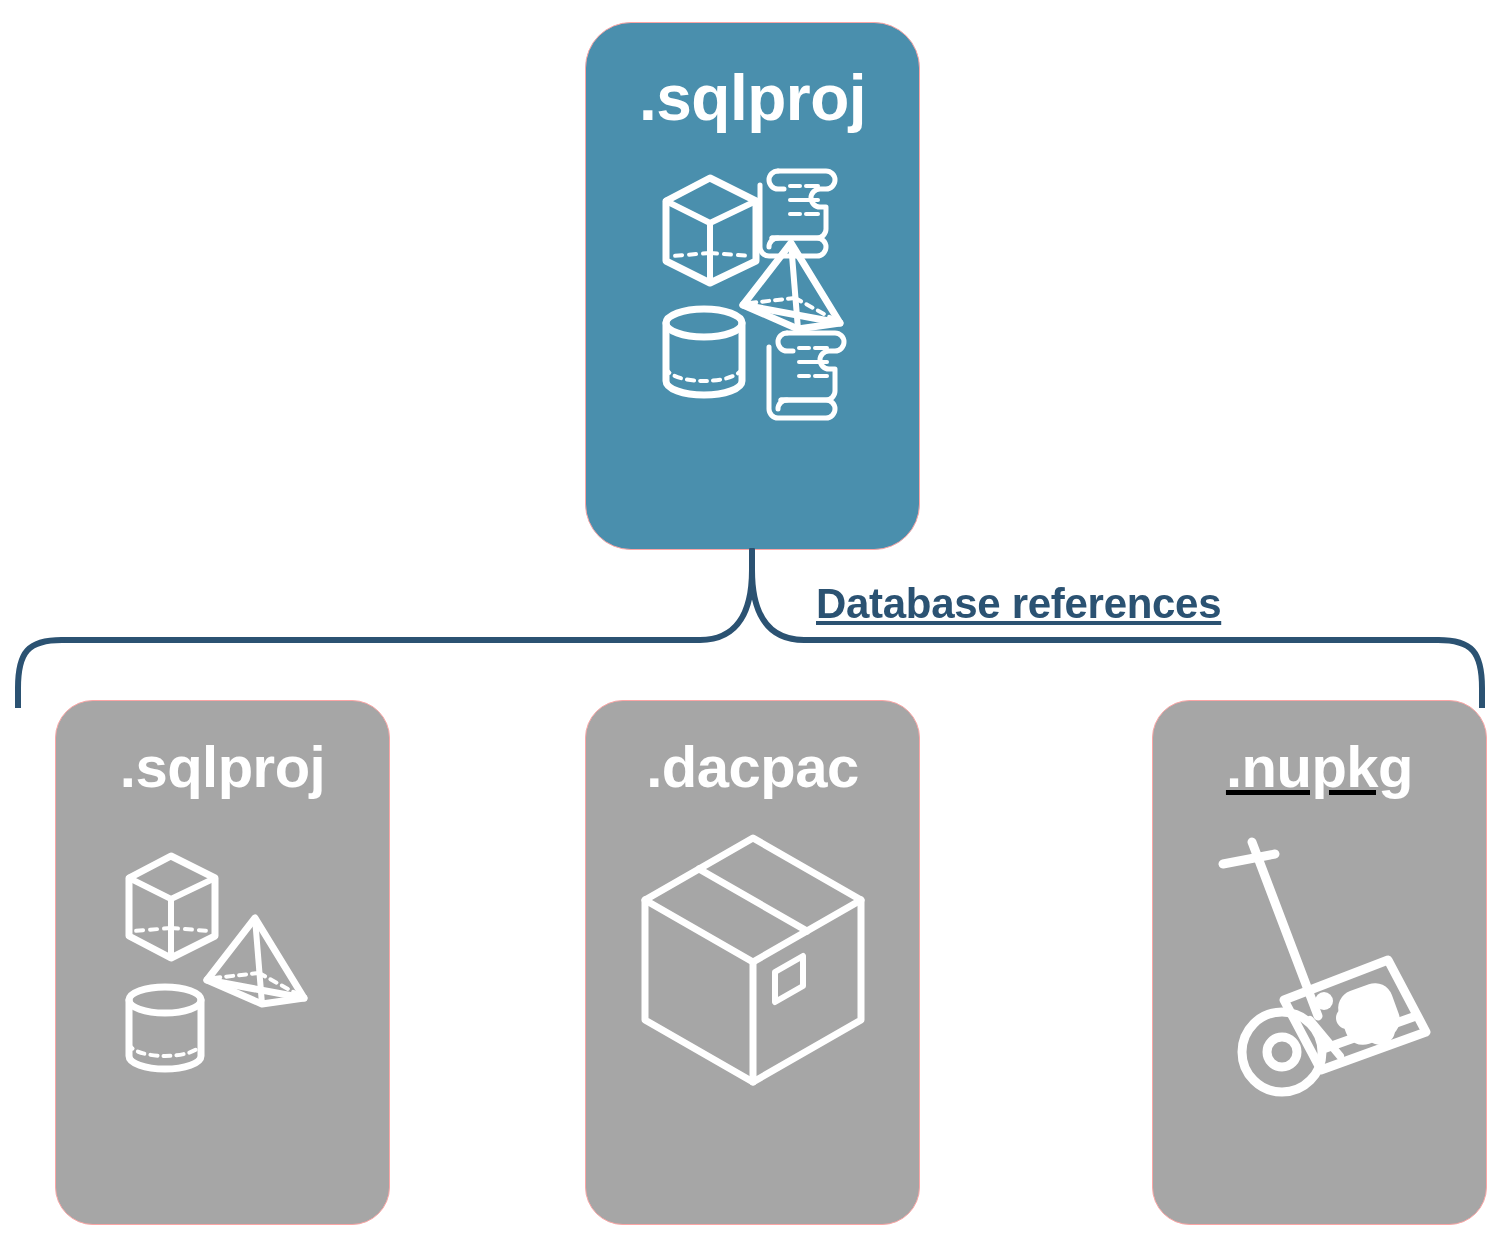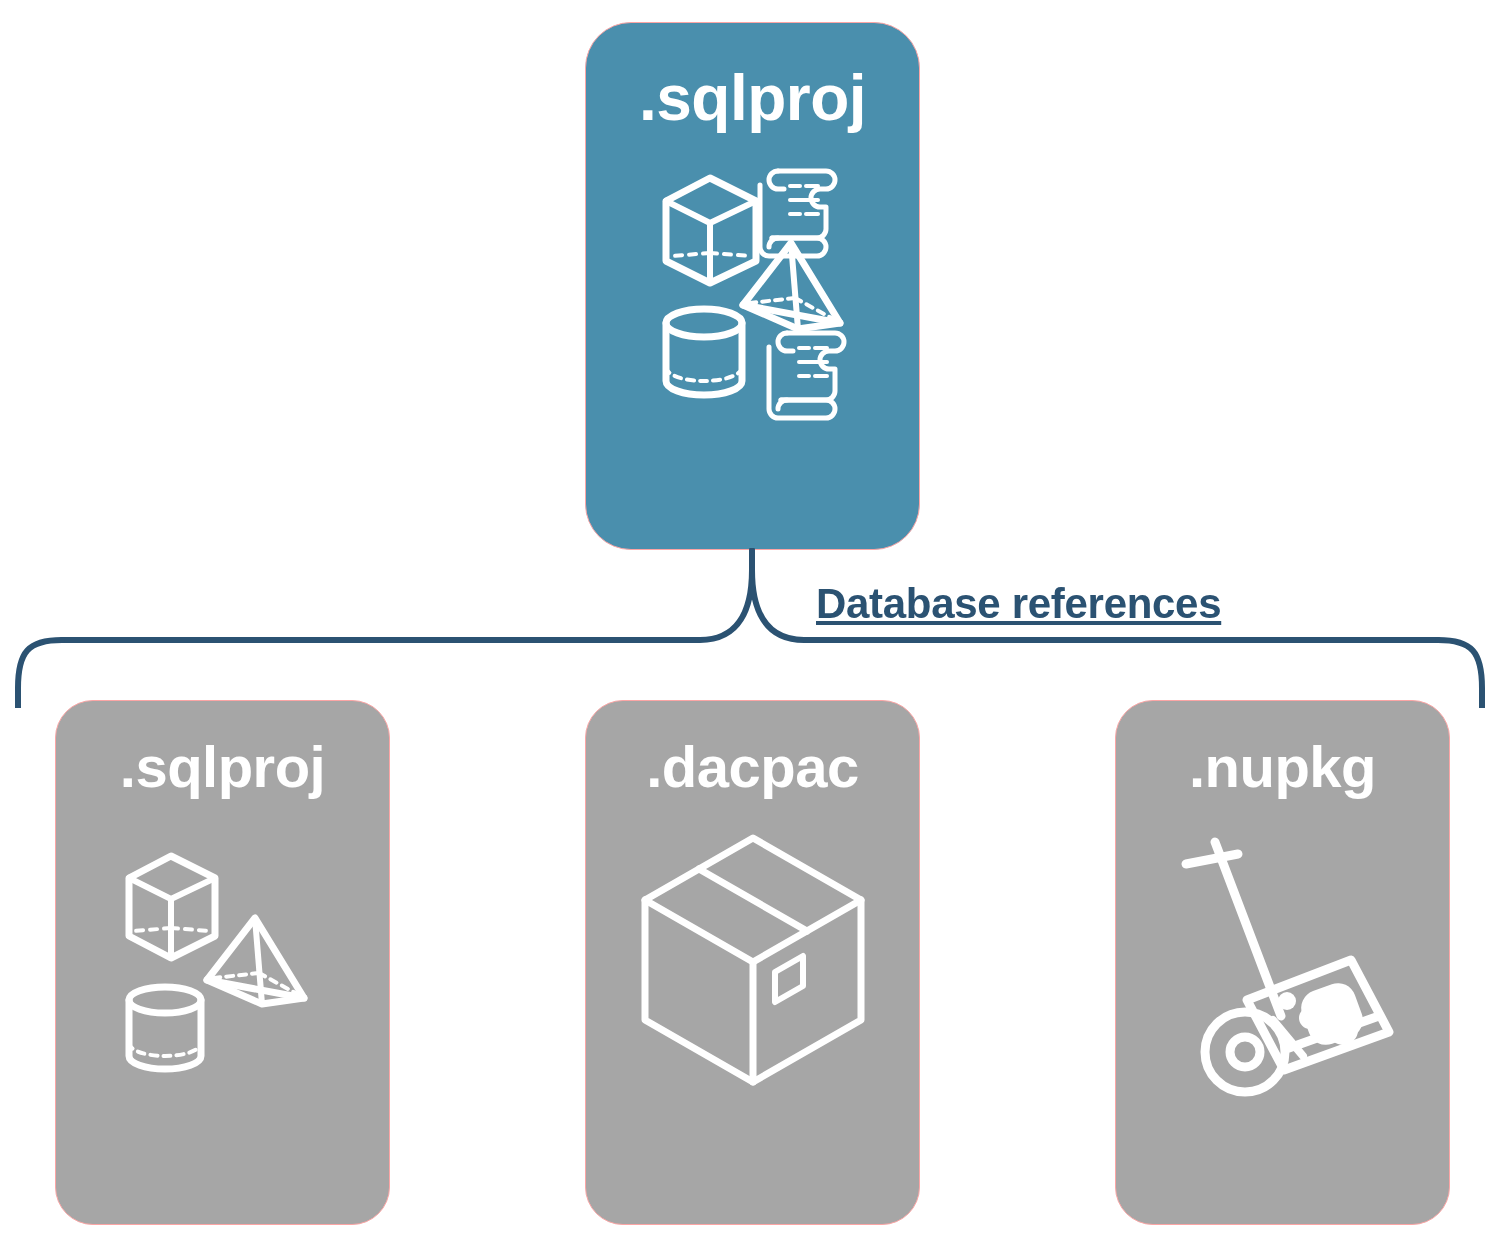--- a/index.html
+++ b/index.html
@@ -52,21 +52,21 @@
   #node-sqlproj-root .icon-stage {
     margin-top: 18px;
     width: 230px;
     height: 270px;
   }
 
   
   .node.secondary { top: 700px; width: 335px; height: 525px; }
   #node-sqlproj-ref { left: 55px; }
   #node-dacpac     { left: 585px; }
-  #node-nupkg      { left: 1115px; }
+  #node-nupkg      { left: 1152px; text-decoration: underline; }
 
   .node.secondary .node-label {
     font-size: 58px;
     margin-top: 32px;
   }
   .node.secondary .icon-stage {
     margin-top: 20px;
     width: 260px;
     height: 280px;
   }

